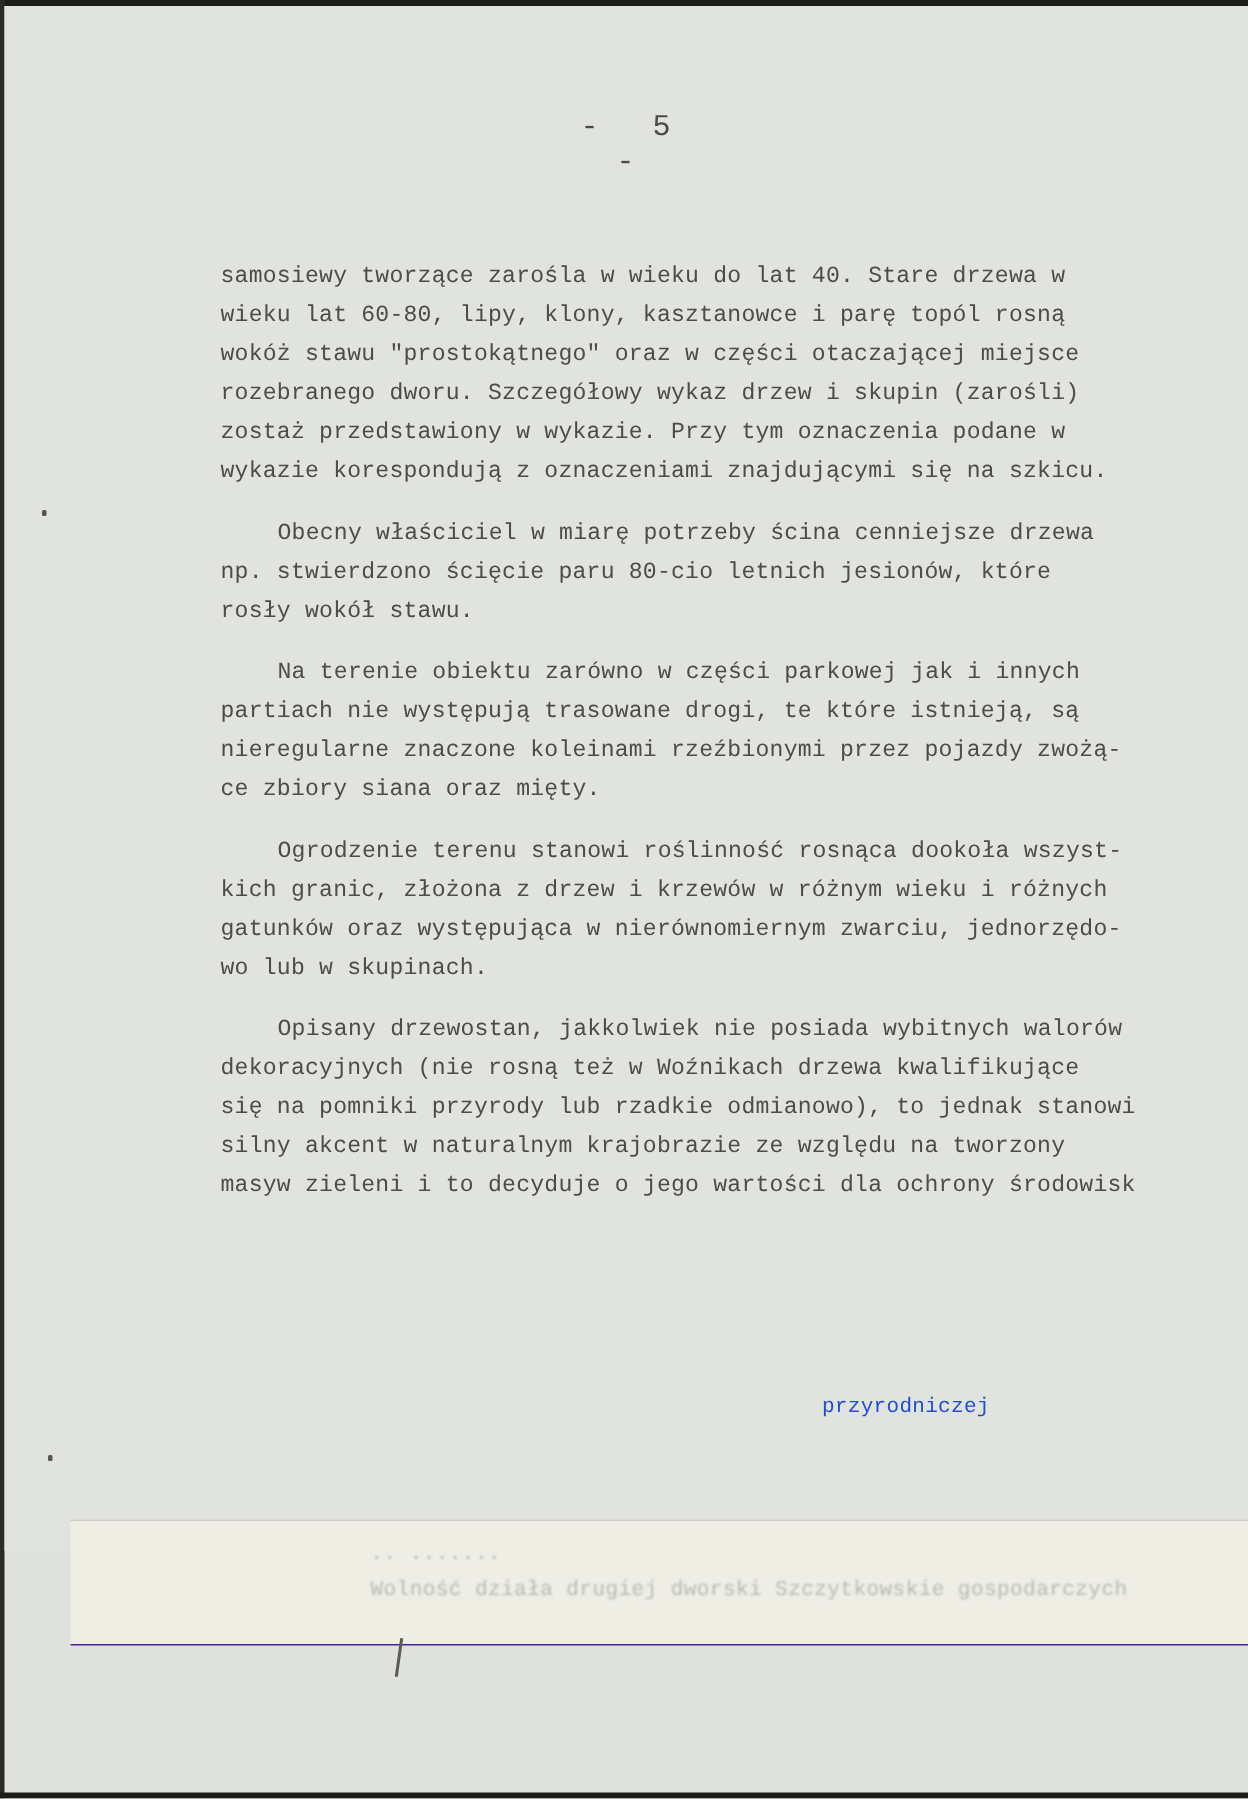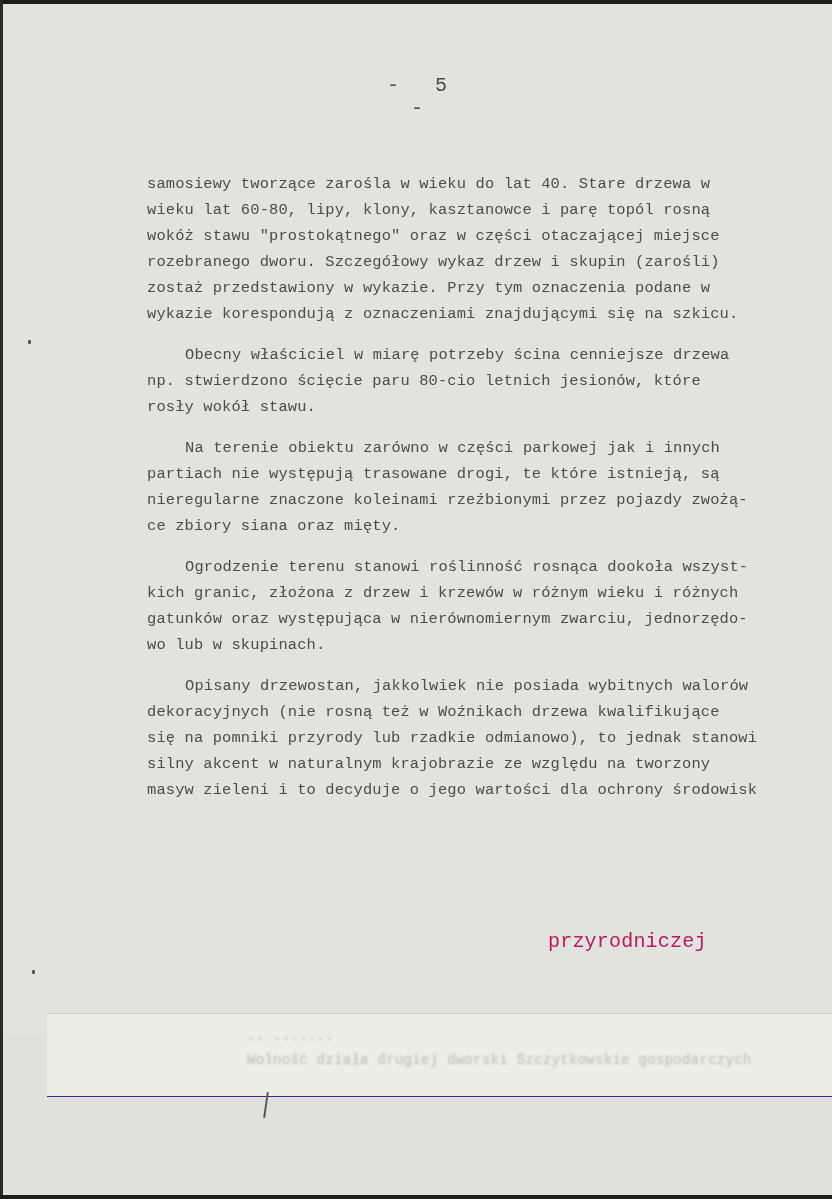--- a/index.html
+++ b/index.html
@@ -33,21 +33,21 @@
   .text-block {
     position: absolute; left: 147px; top: 171px; width: 700px;
   }
   .line {
     height: 26px; line-height: 26px; font-size: 15.4px; color: #4c4d4a;
     white-space: nowrap; letter-spacing: 0.15px;
   }
   .para-gap { height: 15px; }
   .indent { padding-left: 38px; }
   .annotation {
-    position: absolute; left: 548px; top: 930px; font-size: 20px; color: #be185d;
+    position: absolute; left: 548px; top: 930px; font-size: 14px; color: #1d4ed8;
     white-space: nowrap; letter-spacing: 0.2px;
   }
   .margin-mark { position: absolute; width: 3px; height: 4px; background: #555; border-radius: 1px; }
   .pencil-mark {
     position: absolute; left: 265px; top: 1092px; width: 2px; height: 26px;
     background: #5a5a56; transform: rotate(8deg);
   }
 </style>
 </head>
 <body>

